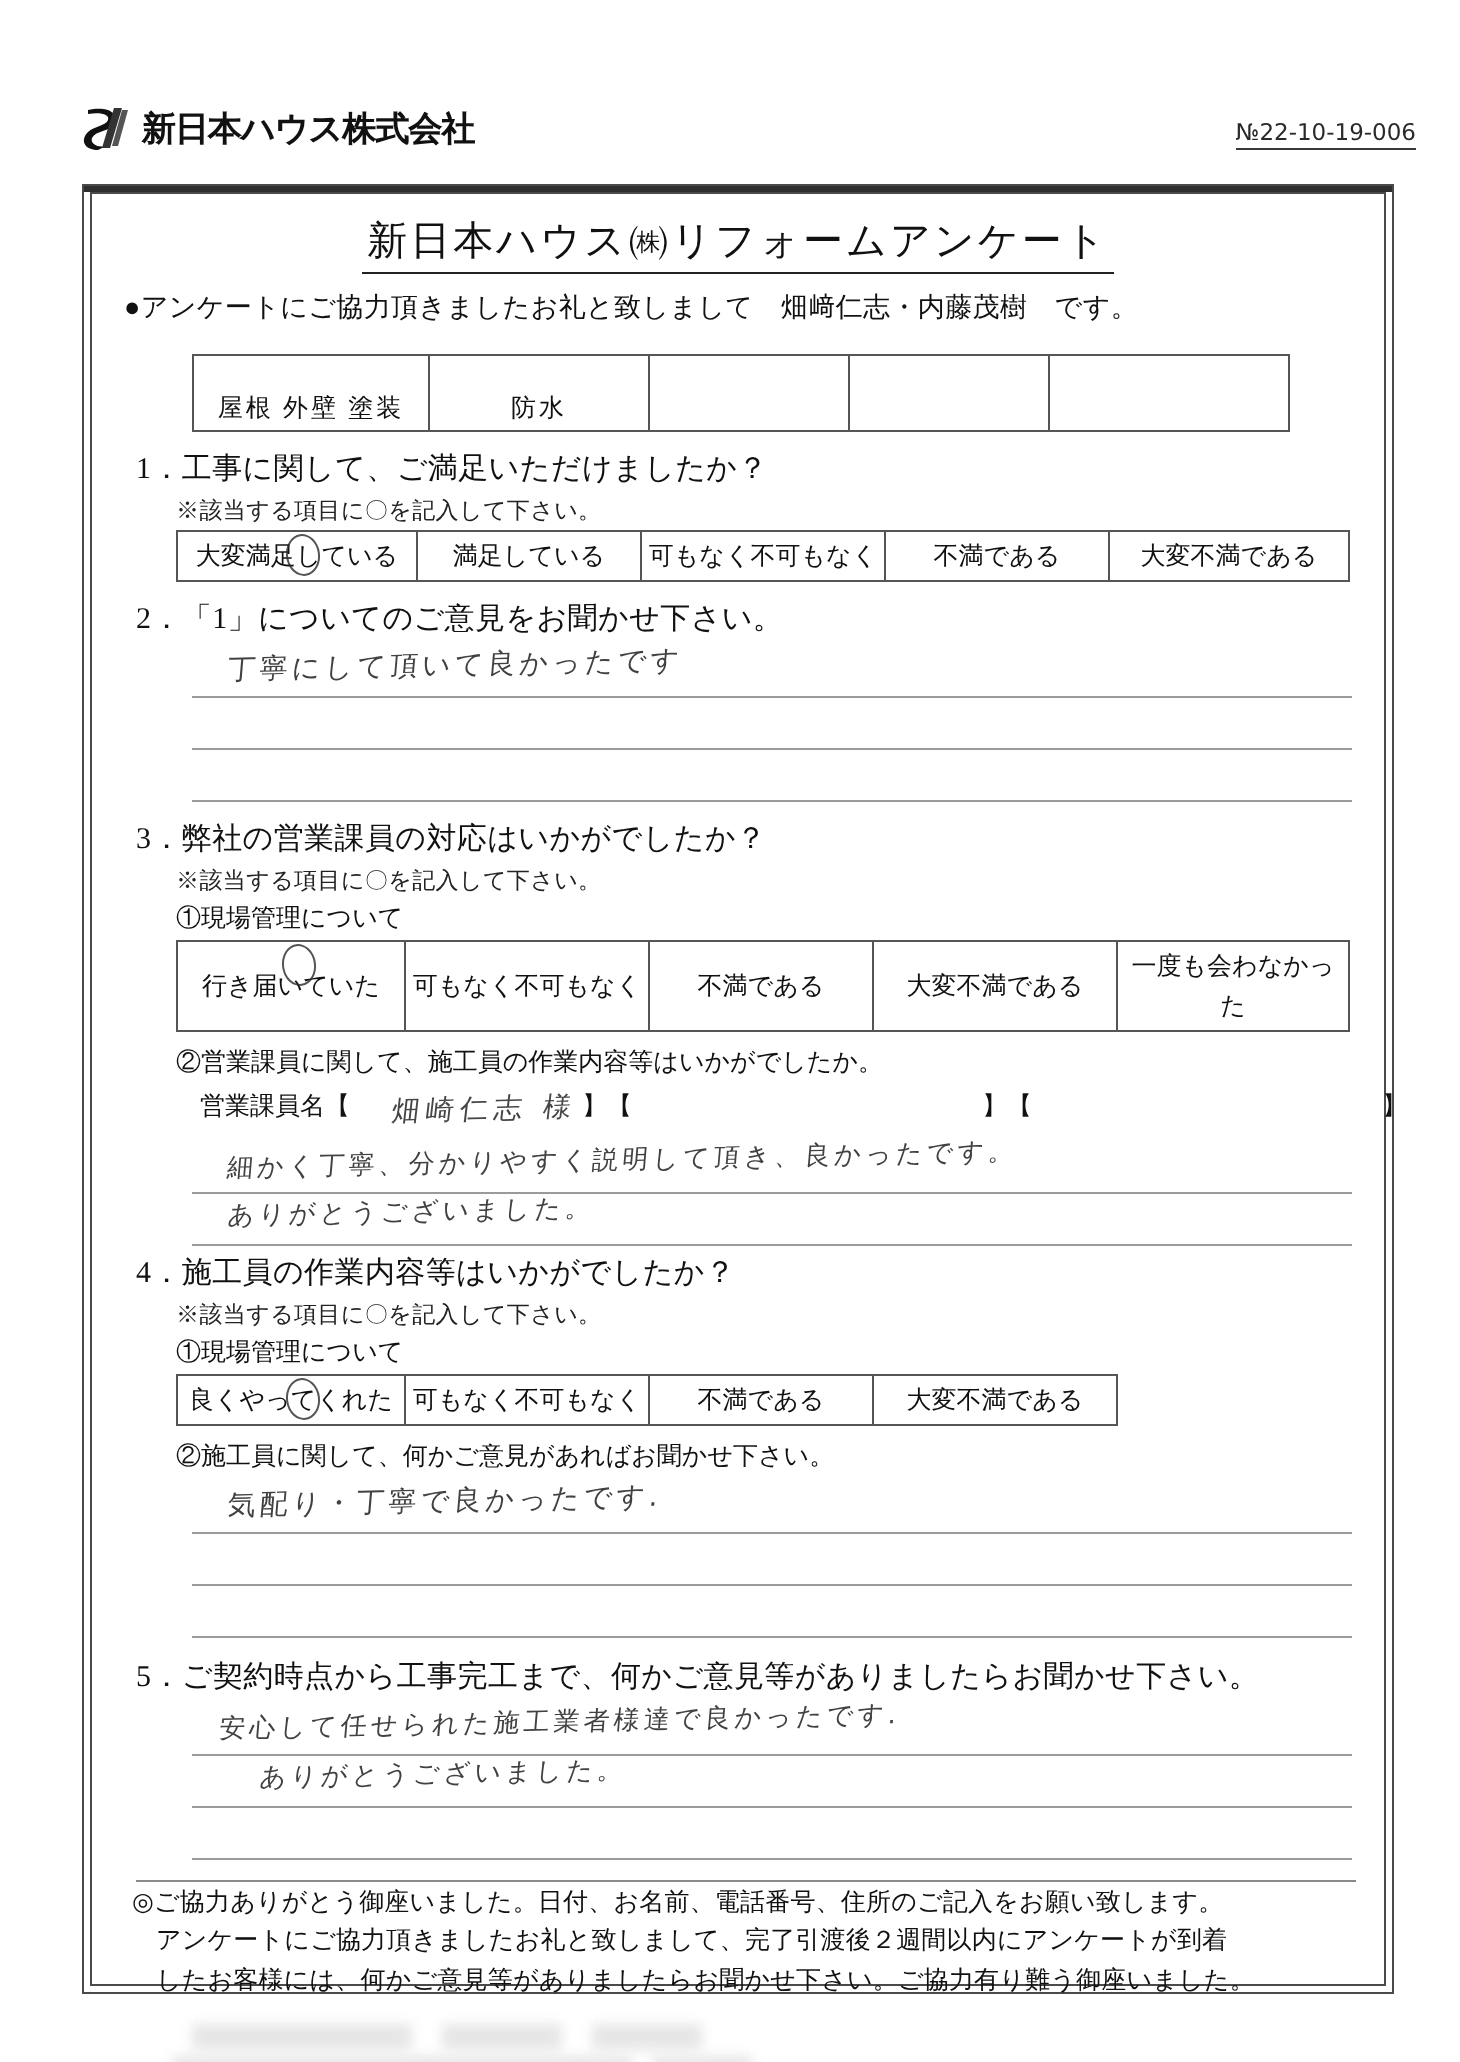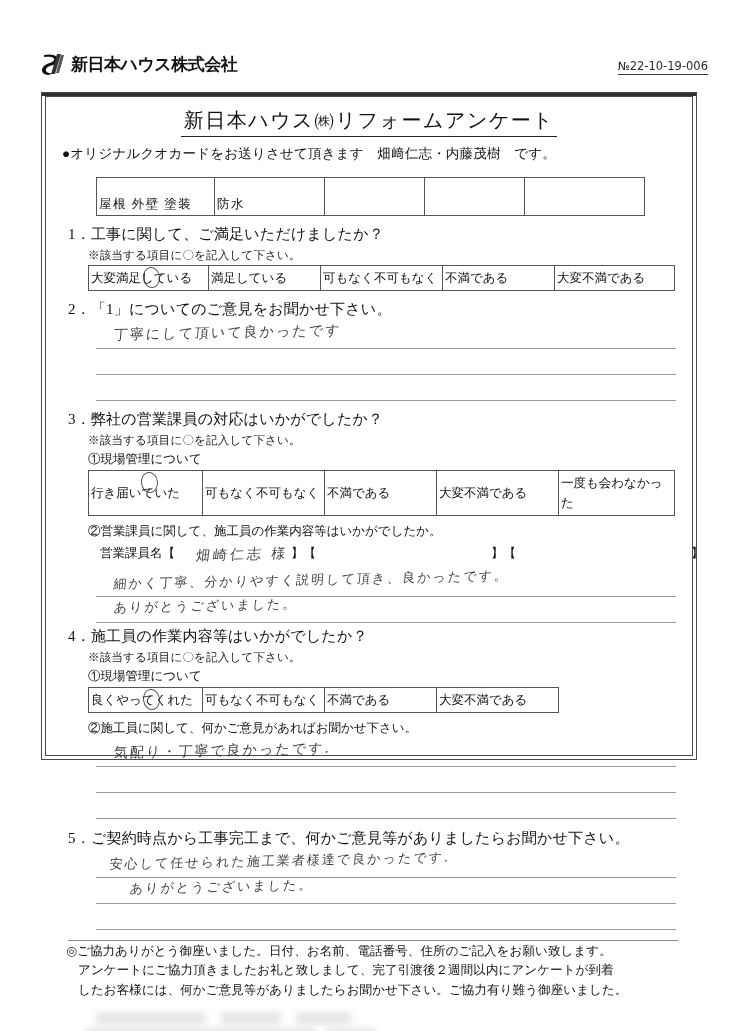--- a/index.html
+++ b/index.html
@@ -44,21 +44,21 @@
     border-bottom: 1px solid #3a3a3a;
     padding-bottom: 1px;
     letter-spacing: 0px;
     white-space: nowrap;
   }
 
   
   .frame {
     position: absolute;
     left: 41px; top: 92px;
-    width: 656px; height: 668px;
+    width: 656px; height: 905px;
     border: 1px solid #4a4a4a;
     background: #fff;
   }
   .frame-inner {
     position: absolute;
     left: 3px; top: 3px; right: 3px; bottom: 3px;
     border: 1px solid #4a4a4a;
   }
   .frame-top-rule {
     position: absolute;
@@ -98,21 +98,21 @@
 
   
   table.grid {
     border-collapse: collapse;
     margin: 0;
     table-layout: fixed;
   }
   table.grid td {
     border: 1px solid #555;
     font-size: 12.5px;
-    text-align: left;
+    text-align: center;
     color: #111;
     padding: 2px 2px;
     position: relative;
   }
 
   
   .worktype-wrap { margin: 14px 0 0 38px; }
   .worktype td {
     height: 38px;
     vertical-align: bottom;
@@ -250,21 +250,21 @@
   <div class="frame-top-rule"></div>
   <div class="frame-inner"></div>
 
   <div class="content">
 
     <div class="doc-title">
       <span>新日本ハウス㈱リフォームアンケート</span>
     </div>
 
     <div class="intro">
-      <span>●オリジナルクオカードをお送りさせて頂きます</span>
+      <span>●アンケートにご協力頂きましたお礼と致しまして</span>
       <span class="staff">畑﨑仁志・内藤茂樹</span>
       <span>です。</span>
     </div>
 
     <div class="worktype-wrap">
       <table class="grid worktype">
         <tbody>
             <tr>
           <td style="width:118px">屋根 外壁 塗装</td>
           <td style="width:110px">防水</td>

